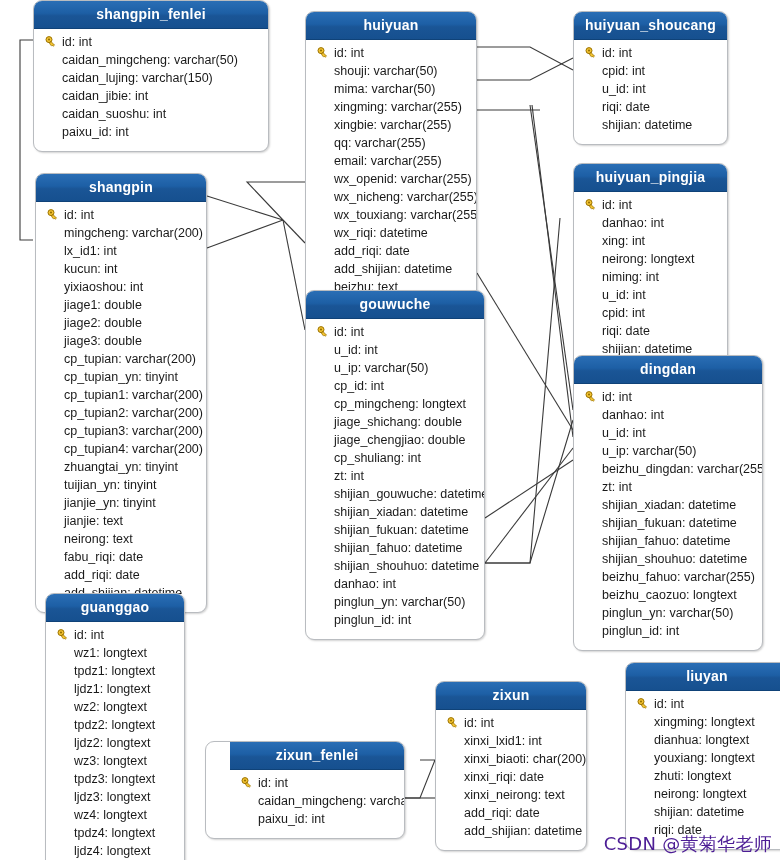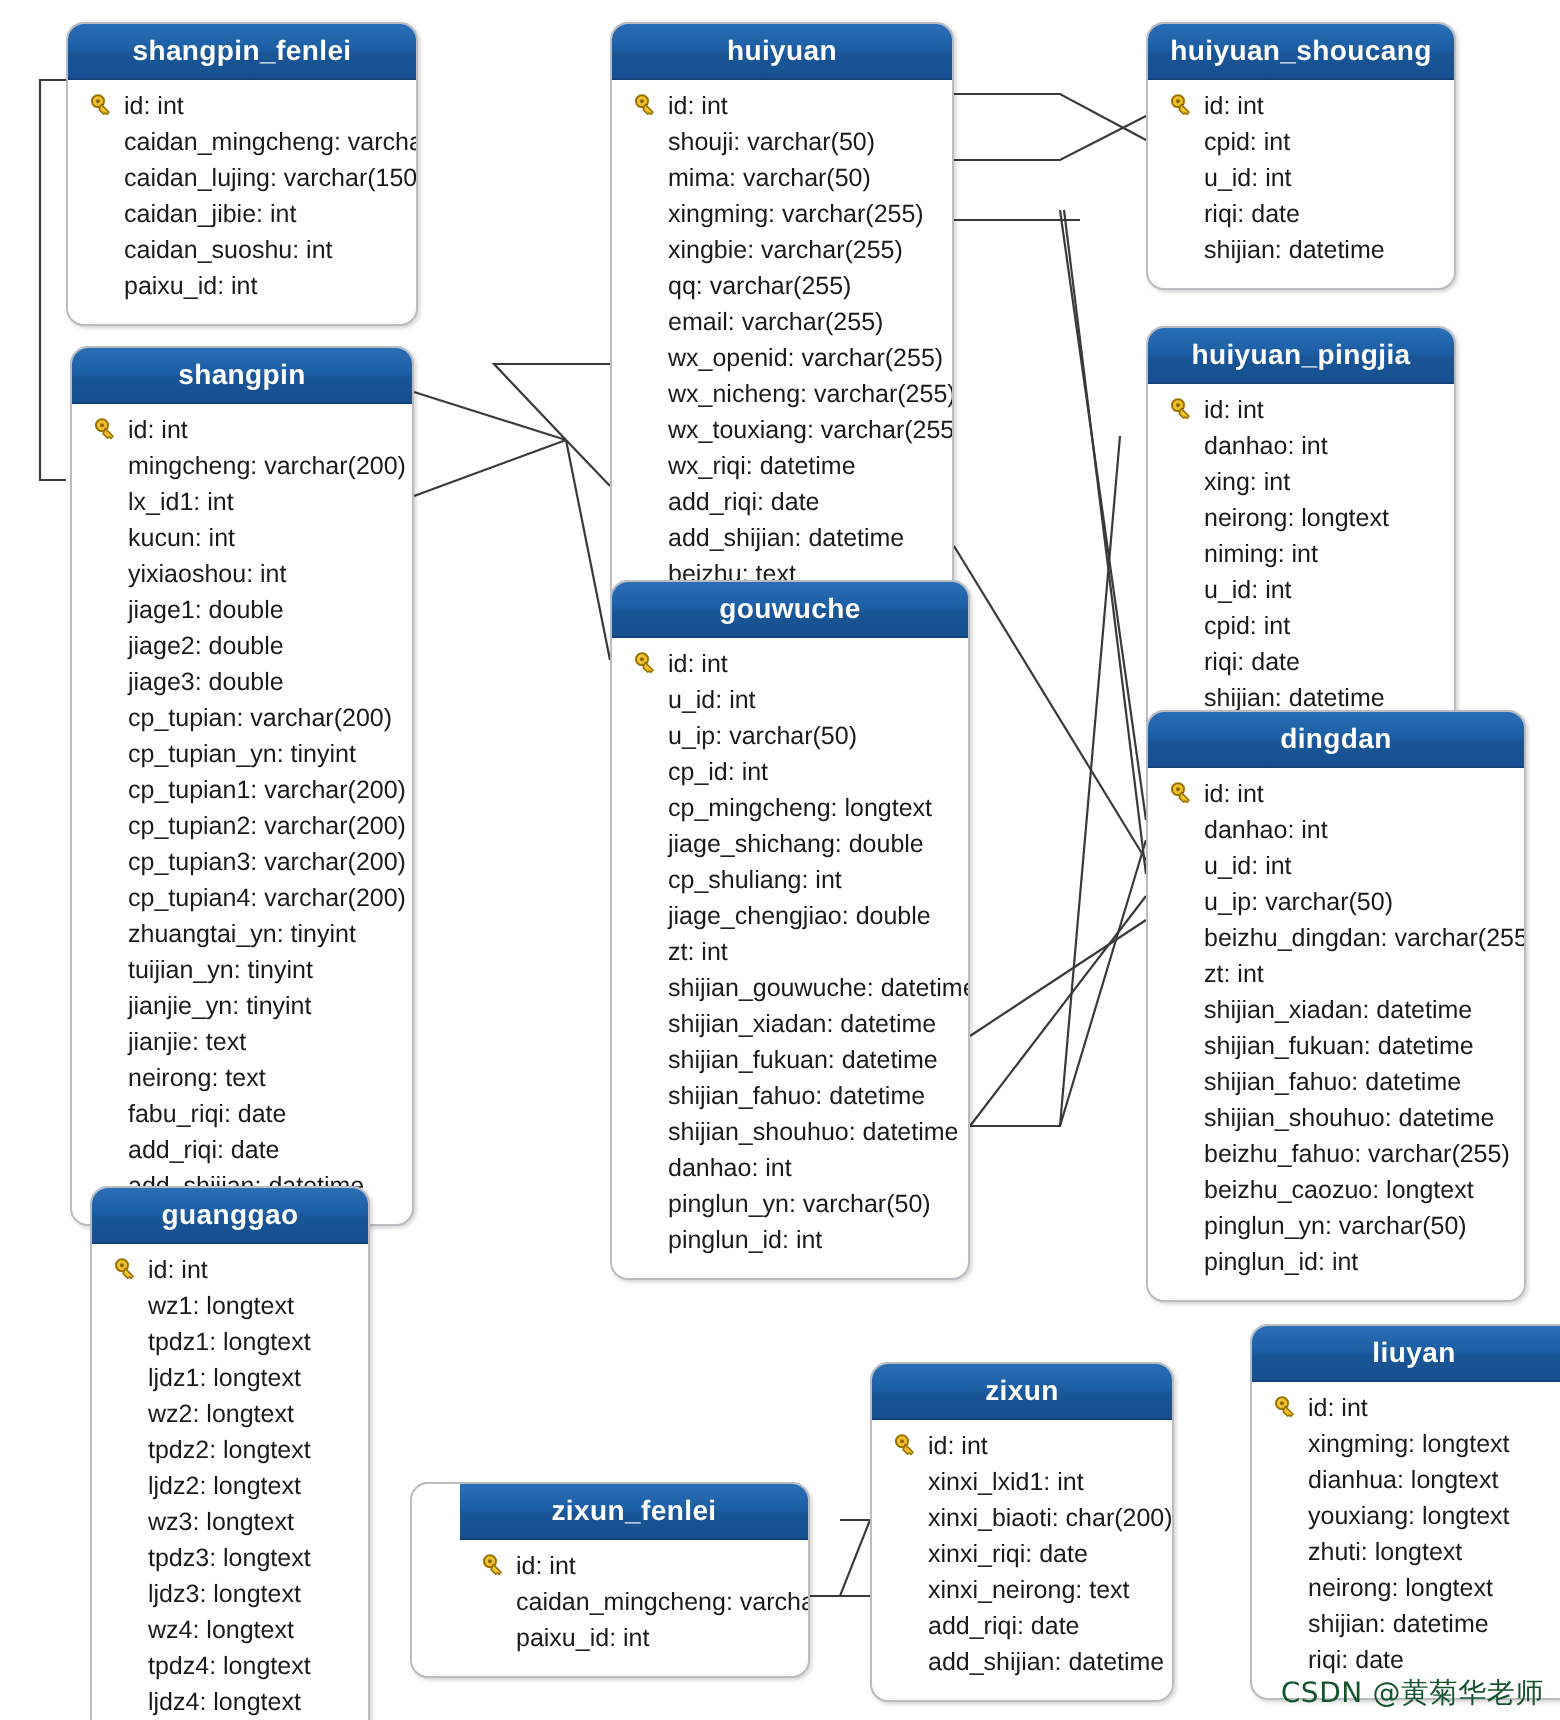--- a/index.html
+++ b/index.html
@@ -71,22 +71,22 @@
   .key-icon {
     display: block;
   }
   .field-text {
     padding-left: 2px;
   }
   .watermark {
     position: absolute;
     right: 8px;
     bottom: 4px;
-    font-size: 14px;
-    color: #14532d;
+    font-size: 18px;
+    color: #4c1d95;
     font-family: "DejaVu Sans", sans-serif;
     white-space: nowrap;
     letter-spacing: 0.3px;
   }
 </style>
 </head>
 <body>
 
 <div id="canvas">
 
@@ -114,21 +114,21 @@
 
       <path d="M477,273 L573,430"></path>
       <path d="M485,518 L573,460"></path>
 
       <path d="M405,798 L420,798 L435,760 L420,760"></path>
       <path d="M405,798 L435,798"></path>
     </g>
   </svg>
 
   <div id="tables-layer">
-      <div class="table-box" style="left: 33px; top: 11px; width: 176px;">
+      <div class="table-box" style="left: 33px; top: 0; width: 236px;">
         <div class="table-header">shangpin_fenlei</div>
         <div class="table-body">
           <div class="field-row">
             <span class="key-slot">
               <svg class="key-icon" width="12" height="12" viewBox="0 0 12 12">
                 <circle cx="4" cy="3.6" r="3" fill="#f2c230" stroke="#9a7200" stroke-width="1"></circle>
                 <circle cx="4" cy="3.6" r="1" fill="#8c6a00"></circle>
                 <path d="M5.6 5.2 L9.5 9.1 L8.4 10.2 L7.6 9.4 L6.9 10.1 L6.1 9.3 L4.6 7.9 Z" fill="#f2c230" stroke="#9a7200" stroke-width="0.8" stroke-linejoin="round"></path>
               </svg>
             </span>
@@ -350,25 +350,25 @@
           <div class="field-row">
             <span class="key-slot"></span>
             <span class="field-text">cp_mingcheng: longtext</span>
           </div>
           <div class="field-row">
             <span class="key-slot"></span>
             <span class="field-text">jiage_shichang: double</span>
           </div>
           <div class="field-row">
             <span class="key-slot"></span>
+            <span class="field-text">jiage_chengjiao: double</span>
+          </div>
+          <div class="field-row">
+            <span class="key-slot"></span>
             <span class="field-text">cp_shuliang: int</span>
-          </div>
-          <div class="field-row">
-            <span class="key-slot"></span>
-            <span class="field-text">jiage_chengjiao: double</span>
           </div>
           <div class="field-row">
             <span class="key-slot"></span>
             <span class="field-text">zt: int</span>
           </div>
           <div class="field-row">
             <span class="key-slot"></span>
             <span class="field-text">shijian_gouwuche: datetime</span>
           </div>
           <div class="field-row">

